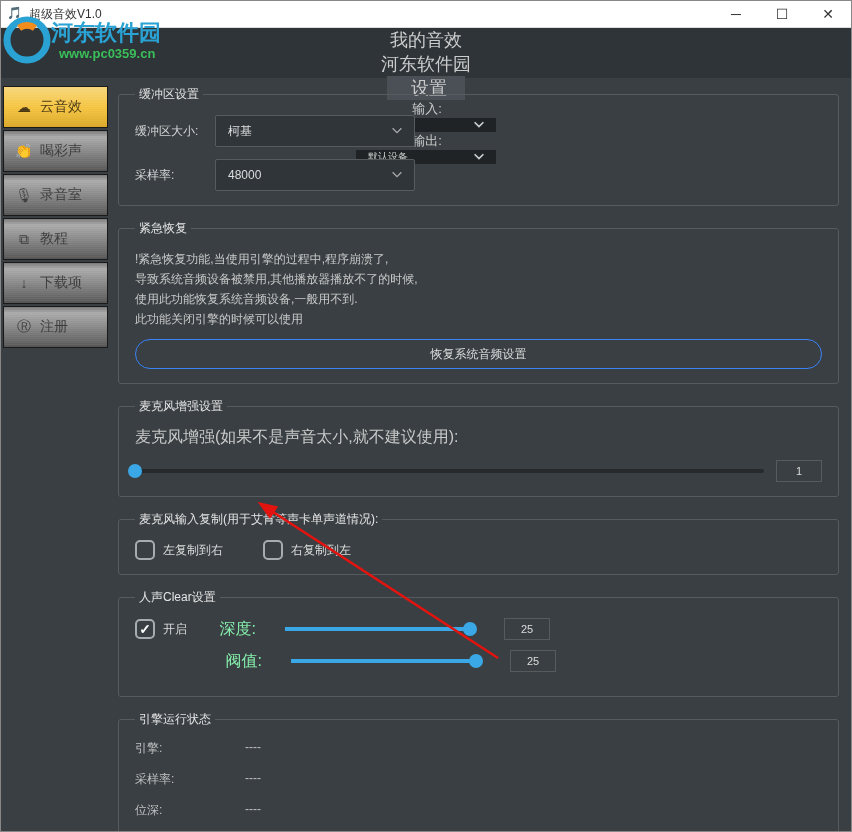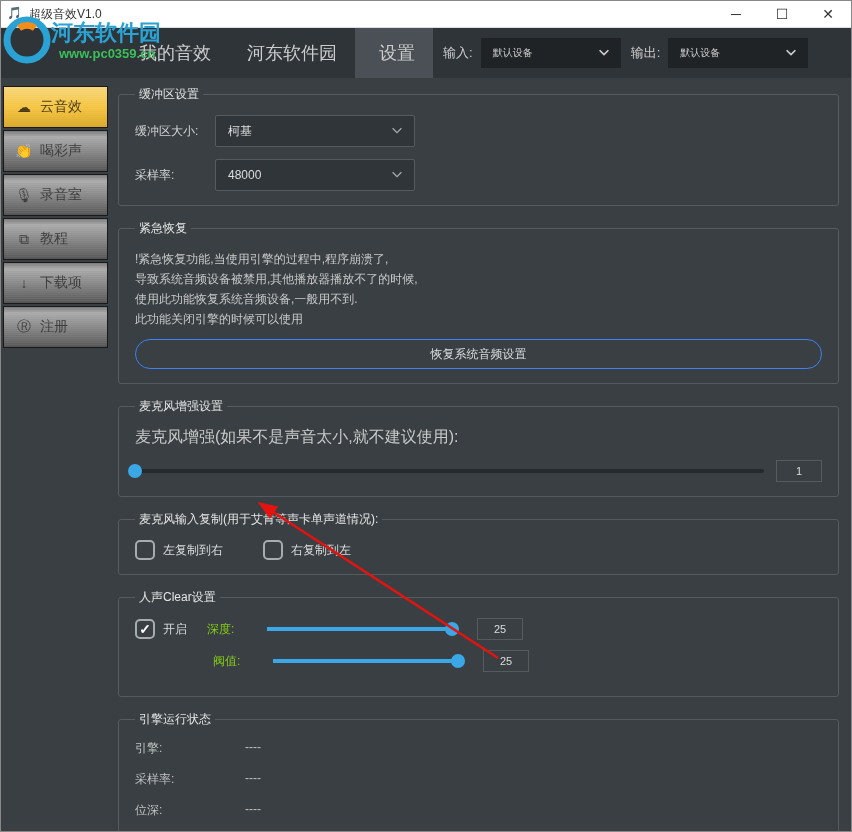--- a/index.html
+++ b/index.html
@@ -3,21 +3,21 @@
 <meta charset="utf-8">
 <style>
 * { box-sizing: border-box; margin: 0; padding: 0; }
 body { font-family: "Microsoft YaHei", sans-serif; background: #fff; width: 852px; height: 832px; overflow: hidden; font-size: 12px; }
 .window { width: 852px; height: 832px; display: flex; flex-direction: column; border: 1px solid #888; }
 .titlebar { height: 27px; background: #fff; display: flex; align-items: center; padding: 0 0 0 6px; border-bottom: 1px solid #ddd; }
 .titlebar .icon { width: 16px; height: 16px; margin-right: 6px; }
 .titlebar .title { flex: 1; color: #333; font-size: 12px; }
 .winbtns { display: flex; }
 .winbtn { width: 46px; height: 27px; display: flex; align-items: center; justify-content: center; color: #333; font-size: 14px; cursor: pointer; }
-.topbar { height: 50px; background: #2e3438; display: flex; align-items: center; color: #aaa; position: relative; }
+.topbar { height: 50px; background: #2e3438; display: flex; align-items: center; color: #aaa; position: relative; flex-direction: column; }
 .watermark { position: absolute; left: 2px; top: -20px; z-index: 10; pointer-events: none; }
 .tab { height: 50px; padding: 0 18px; display: flex; align-items: center; color: #ccc; font-size: 18px; cursor: pointer; }
 .tab.active { background: #4a5055; padding-left: 24px; }
 .io-label { color: #ccc; font-size: 13px; margin-left: 10px; margin-right: 8px; }
 .io-select { background: #1f2325; color: #ccc; border: none; height: 30px; padding: 0 30px 0 12px; font-size: 10px; position: relative; display: flex; align-items: center; min-width: 140px; font-family: Liberation Mono, monospace; }
 .io-select .chev { position: absolute; right: 10px; }
 .content { flex: 1; background: #393f43; display: flex; overflow: hidden; }
 .sidebar { width: 107px; padding: 8px 2px; }
 .sbtn { width: 105px; height: 42px; margin-bottom: 2px; border: 1px solid #1a1a1a; display: flex; align-items: center; padding-left: 10px; color: #3a3a3a; font-size: 14px; cursor: pointer; background: linear-gradient(180deg,#7a7a7a 0%,#aaa 15%,#888 50%,#666 85%,#555 100%); position:relative; }
 .sbtn::before { content:''; position:absolute; inset:1px; background: repeating-linear-gradient(180deg,rgba(255,255,255,0.05) 0 1px,transparent 1px 2px); pointer-events:none; }
@@ -36,22 +36,22 @@
 .hint { color: #c9c9c9; font-size: 16px; margin-bottom: 12px; }
 .slider-row { display: flex; align-items: center; gap: 12px; }
 .slider { flex: 1; height: 4px; background: #262a2d; border-radius: 2px; position: relative; }
 .slider .fill { position: absolute; left: 0; top: 0; bottom: 0; background: #3aa7e6; border-radius: 2px; }
 .slider .thumb { position: absolute; width: 14px; height: 14px; background: #3aa7e6; border-radius: 50%; top: 50%; transform: translate(-50%,-50%); }
 .valbox { width: 46px; height: 22px; border: 1px solid #565b5e; display: flex; align-items: center; justify-content: center; color: #ddd; font-size: 11px; }
 .checkrow { display: flex; gap: 40px; }
 .chk { display: flex; align-items: center; color: #ddd; font-size: 12px; gap: 8px; cursor: pointer; }
 .chkbox { width: 20px; height: 20px; border: 2px solid #a6adb1; border-radius: 5px; display: flex; align-items: center; justify-content: center; }
 .chkbox.checked::after { content:'✓'; color:#fff; font-size:14px; font-weight:bold; }
-.clear-row { display: flex; align-items: center; gap: 20px; margin-bottom: 10px; }
-.clear-label { width: 40px; color: #84cc16; font-size: 12px; }
+.clear-row { display: flex; align-items: center; gap: 29px; margin-bottom: 10px; }
+.clear-label { width: 40px; color: #86efac; font-size: 16px; text-align: right; }
 .clear-slider { width: 190px; height: 4px; background: #262a2d; position: relative; }
 .clear-slider .f { position: absolute; inset: 0; background: #3aa7e6; }
 .clear-slider .t { position: absolute; right: -2px; width: 14px; height: 14px; background: #3aa7e6; border-radius: 50%; top:50%; transform: translateY(-50%); }
 .statusgrid { color: #c0c0c0; font-size: 12px; }
 .srow { display: flex; margin-bottom: 14px; }
 .slab { width: 110px; }
 svg.arrow { position: absolute; pointer-events: none; z-index: 20; }
 .chev svg { width: 14px; height: 14px; }
 </style>
 </head>

